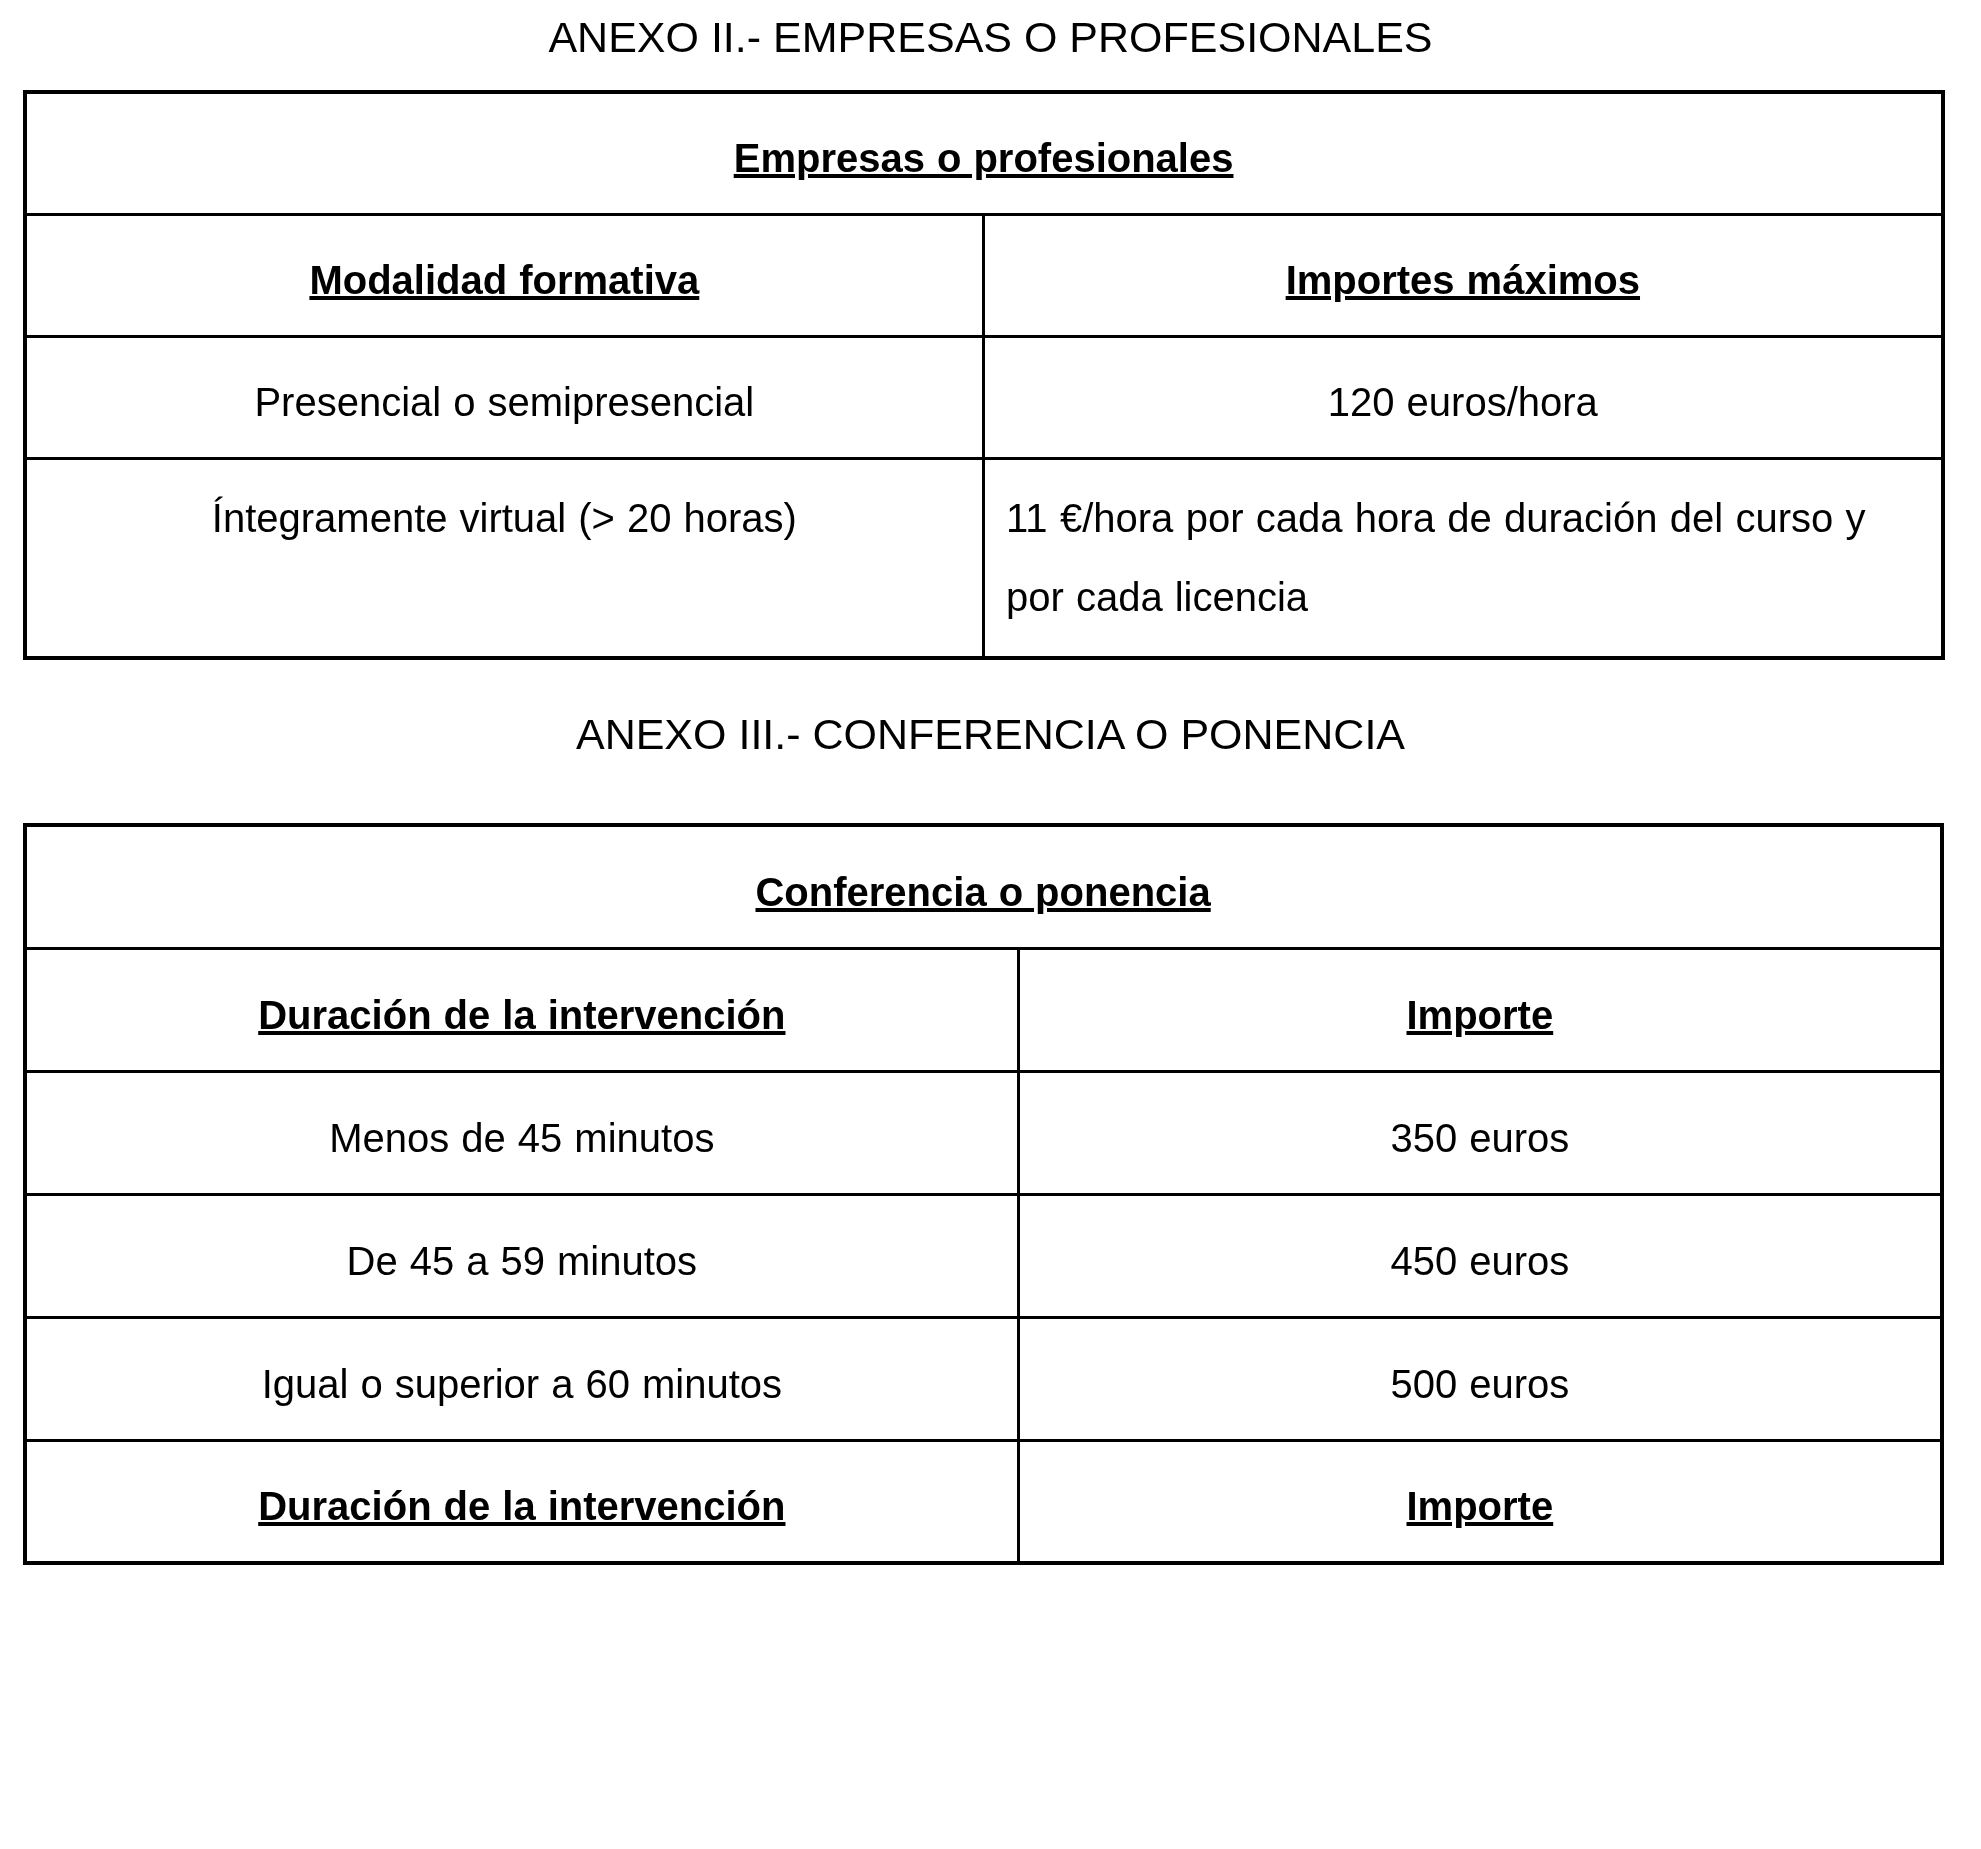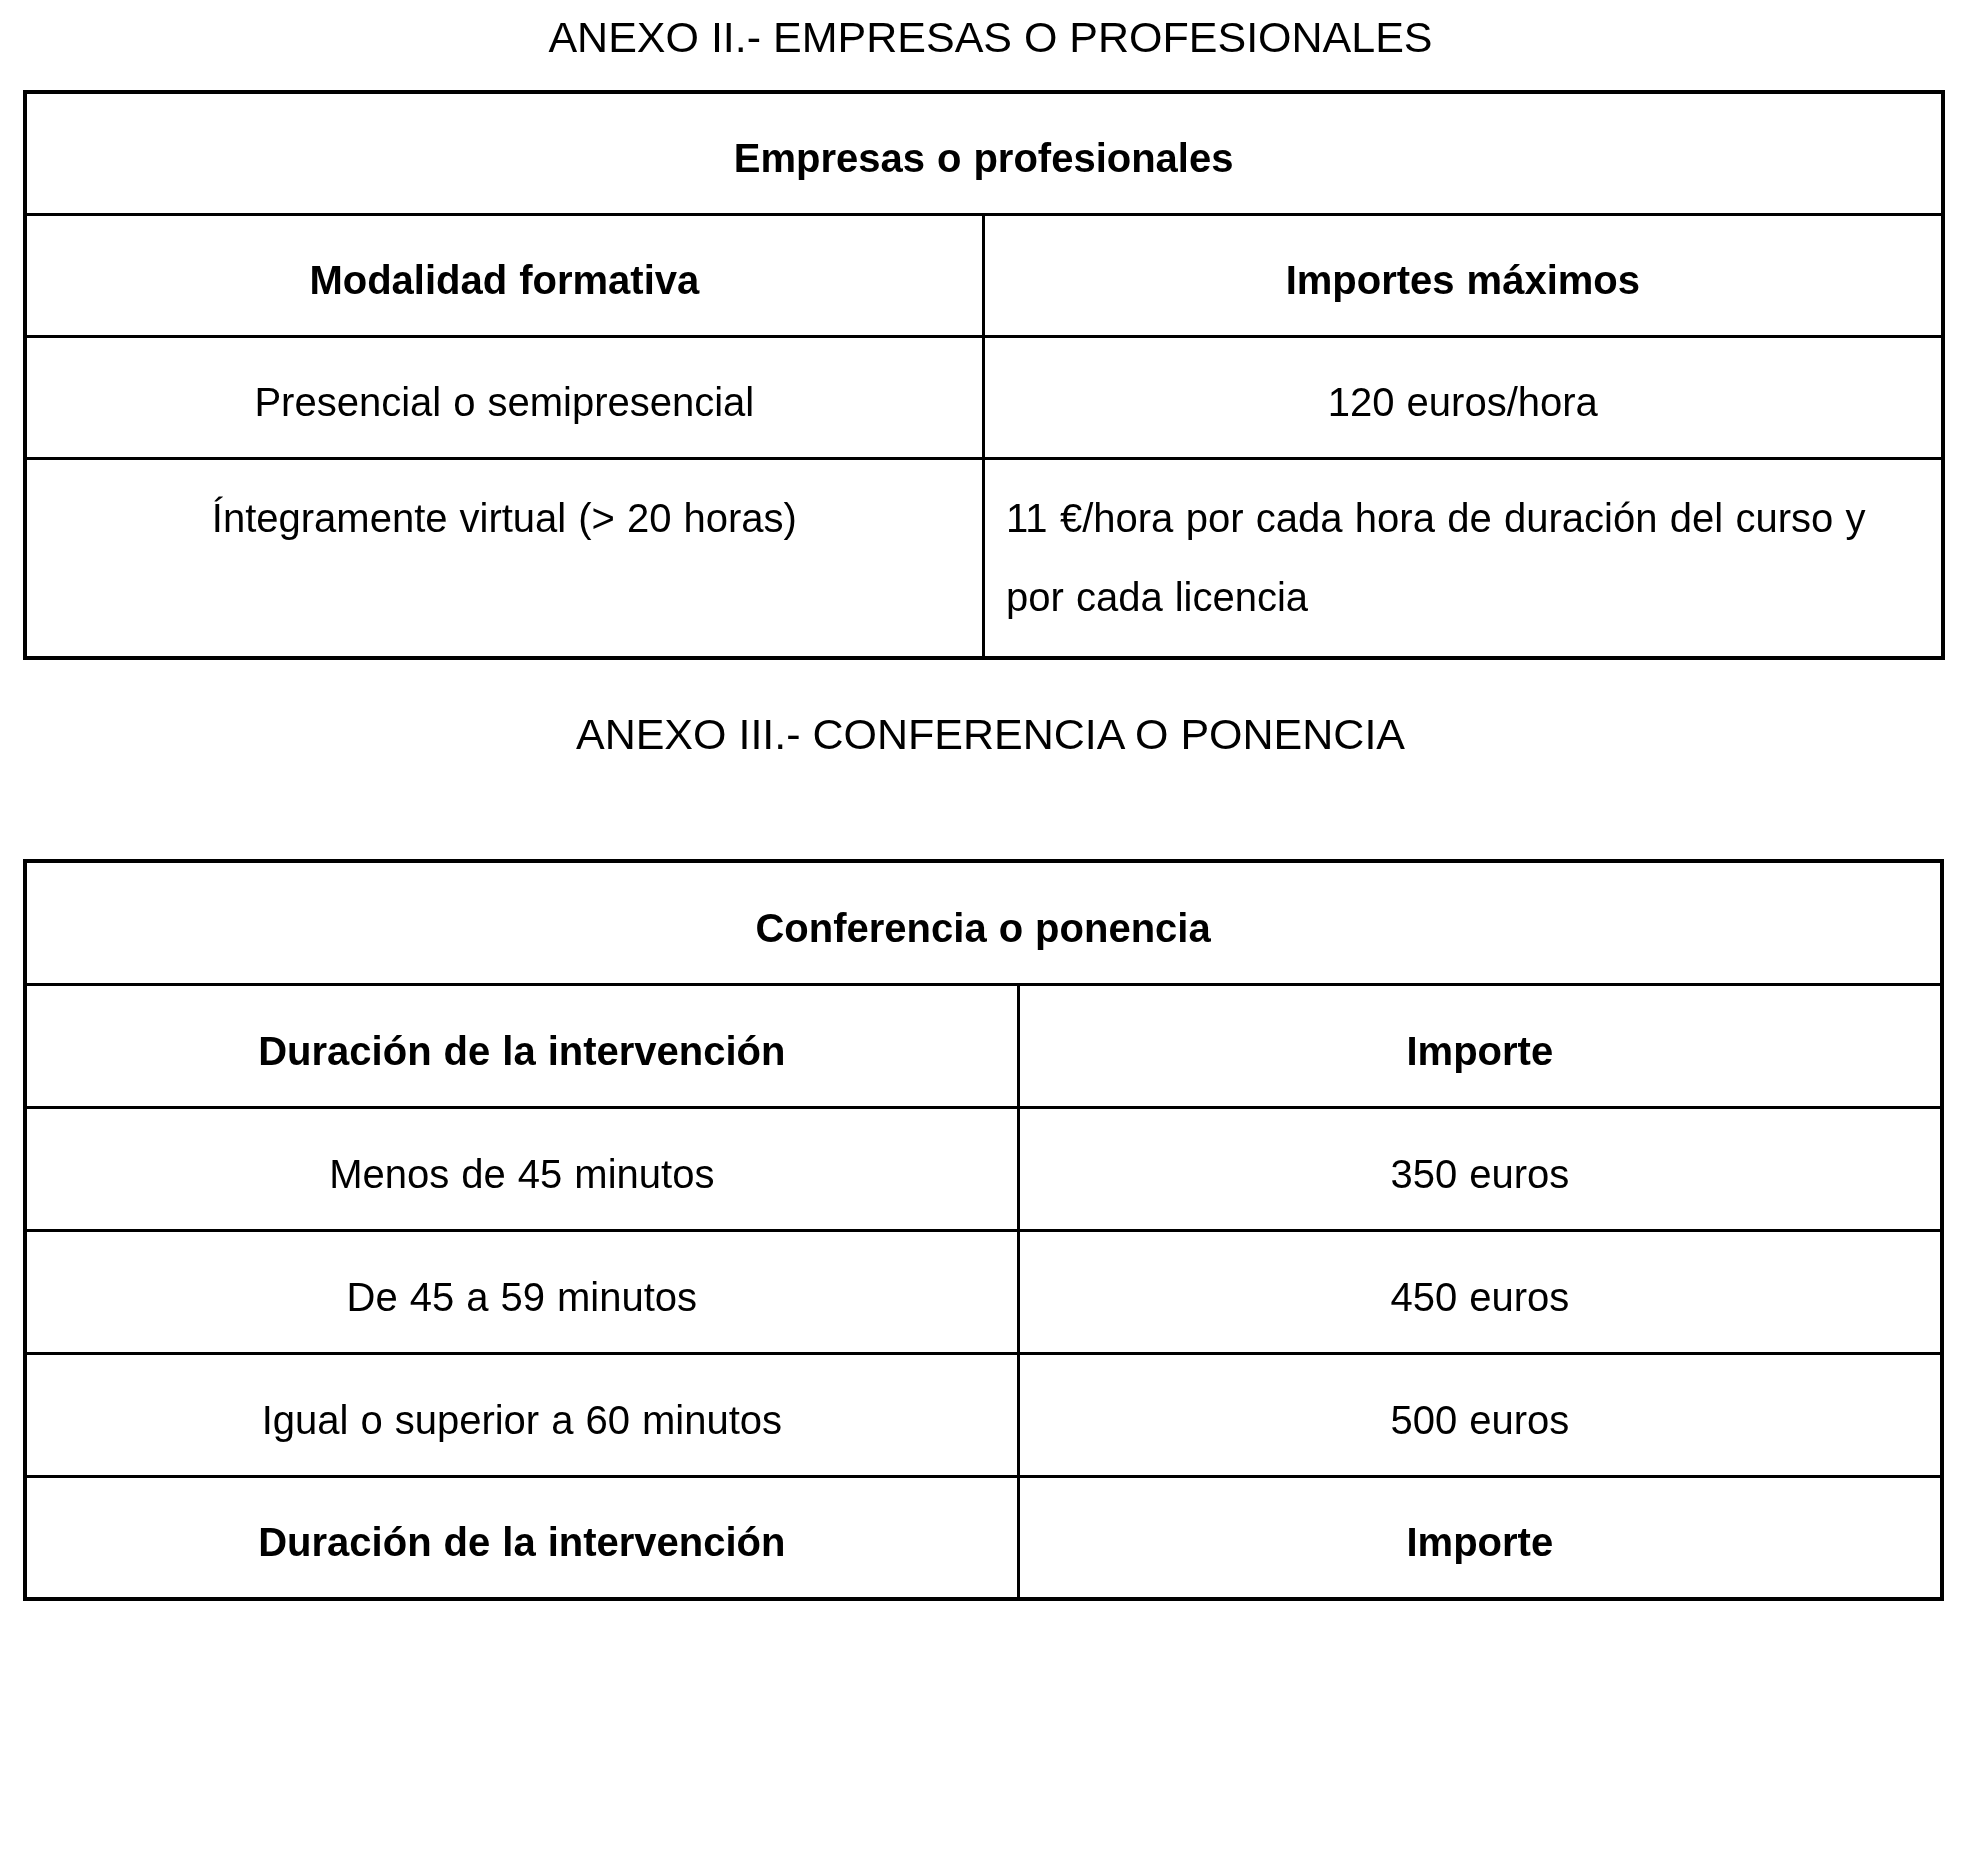--- a/index.html
+++ b/index.html
@@ -25,35 +25,35 @@
   #anexo3-heading { margin: 50px 0 0 0; }
 
   table {
     border-collapse: collapse;
     table-layout: fixed;
     margin-left: 22.6px;
     width: 1917px;
     border: 4.7px solid #000000;
   }
   #empresas-table { margin-top: 28px; }
-  #conferencia-table { margin-top: 100px; }
+  #conferencia-table { margin-top: 64px; }
 
   td {
     border: 3.8px solid #000000;
     box-sizing: border-box;
     font-size: 40px;
     height: 122px;
     vertical-align: middle;
     padding: 11.3px 21px 0 21px;
     overflow: hidden;
     word-spacing: 0.9px;
   }
   #conferencia-table td { height: 123px; }
 
-  .bold   { font-weight: bold; }
+  .bold   { font-weight: bold; text-decoration: underline; }
   .center { text-align: center; }
   .left   { text-align: center; }
 
   
   tr.tall td {
     height: 200px;
     vertical-align: top;
     line-height: 79px;
     padding-top: 19px;
   }

